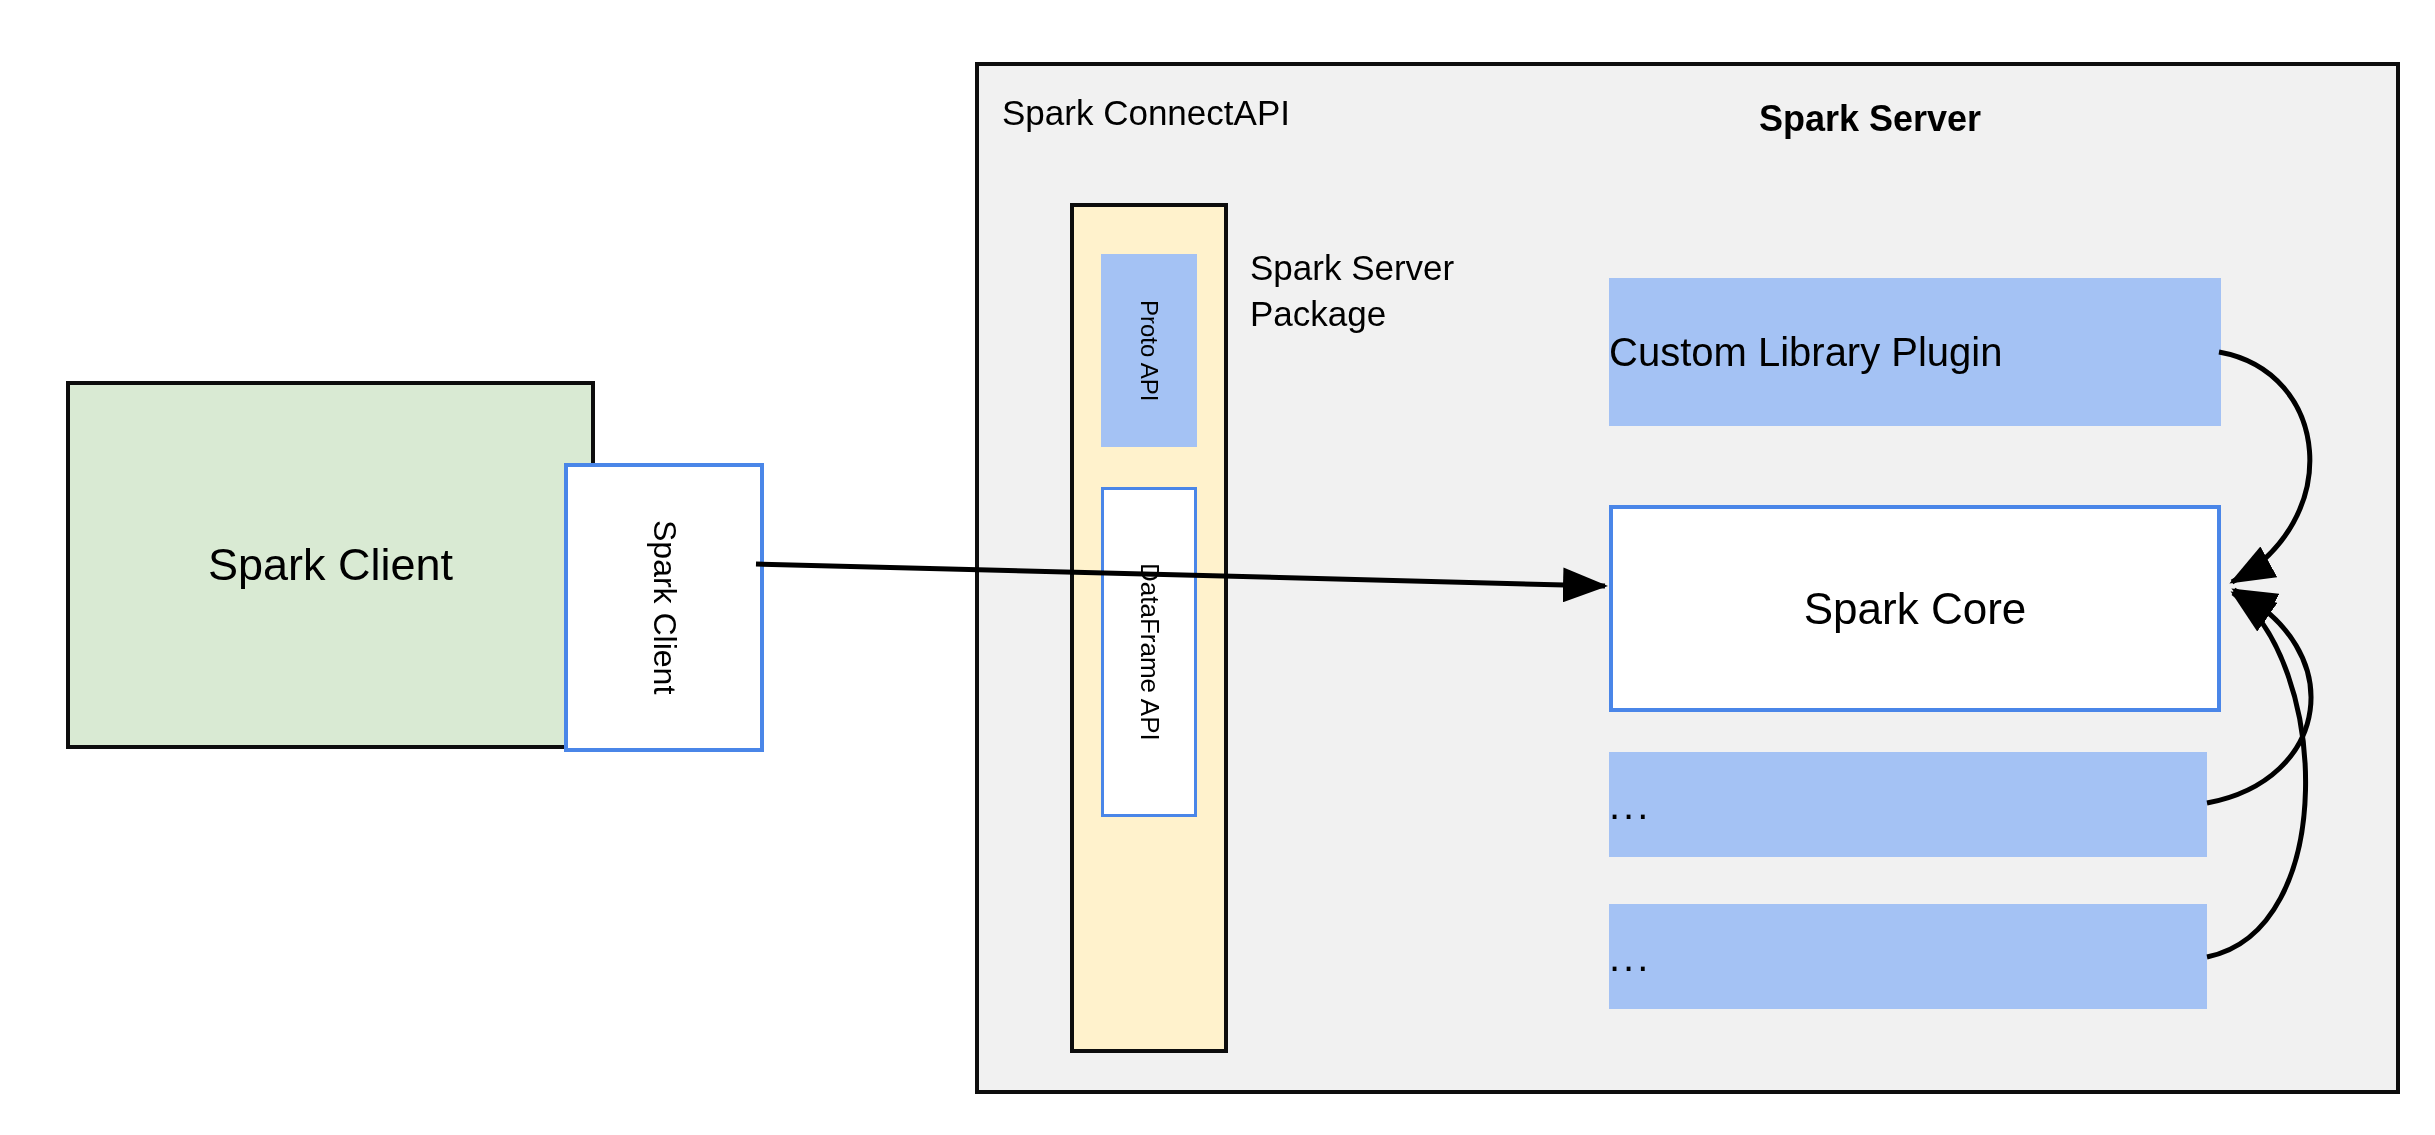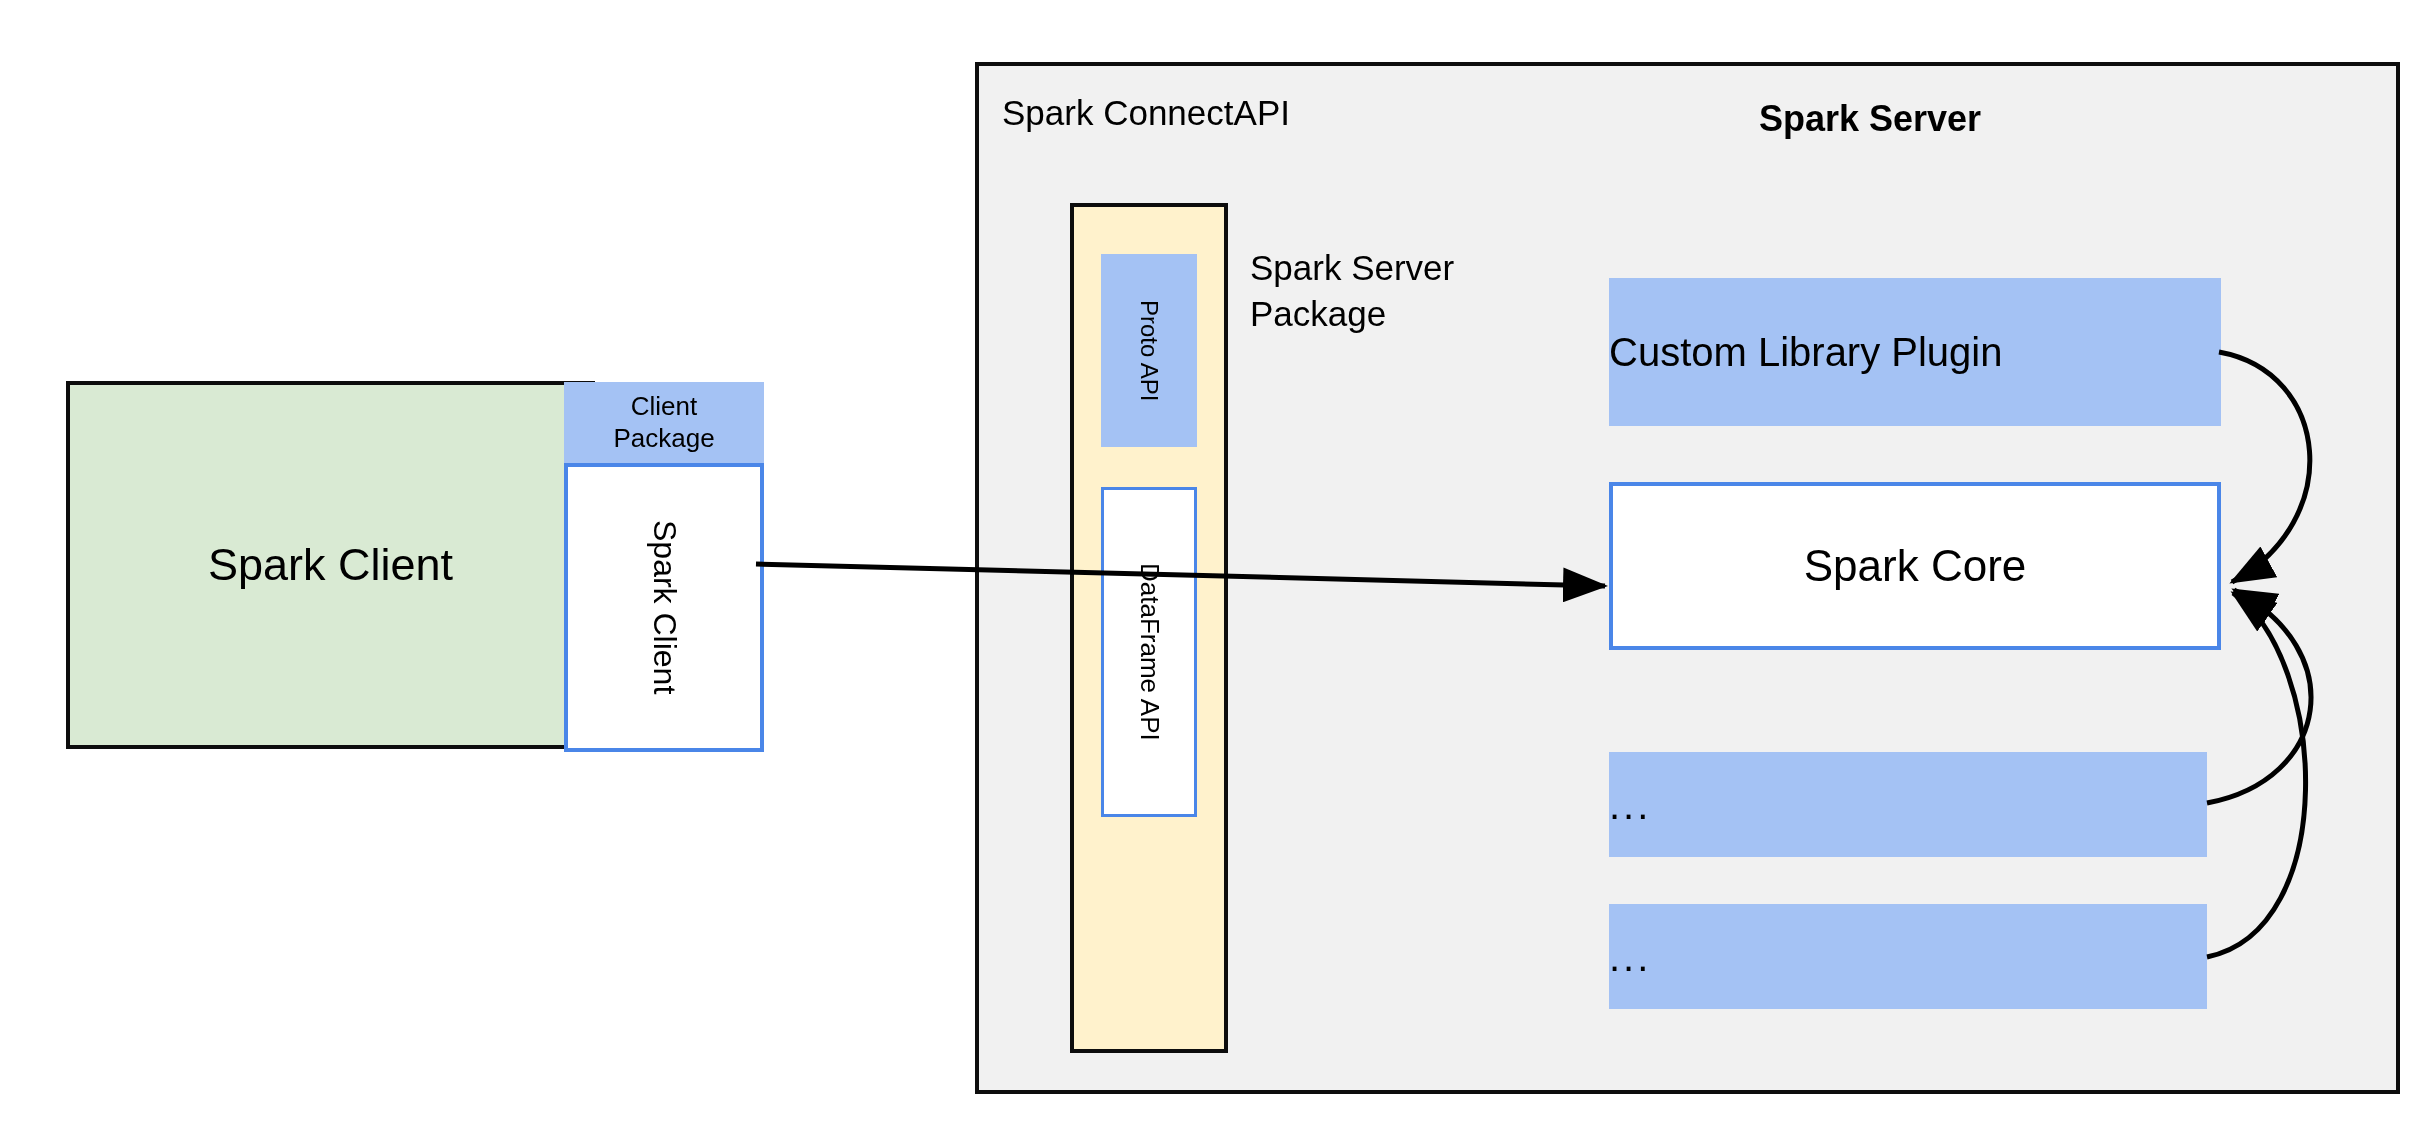--- a/index.html
+++ b/index.html
@@ -95,21 +95,21 @@
 
   
   .comp {
     background: #A4C2F4;
     display: flex; align-items: center; justify-content: flex-start;
     font-size: 40px;
     color: #000;
   }
   .custom-plugin { left: 1609px; top: 278px; width: 612px; height: 148px; }
   .spark-core {
-    left: 1609px; top: 482px; width: 612px; height: 168px;
+    left: 1609px; top: 505px; width: 612px; height: 207px;
     background: #ffffff;
     border: 4px solid #4a86e8;
     display: flex; align-items: center; justify-content: center;
     font-size: 44px;
   }
   .dots-1 { left: 1609px; top: 752px; width: 598px; height: 105px; }
   .dots-2 { left: 1609px; top: 904px; width: 598px; height: 105px; }
   .dots-label { font-size: 40px; letter-spacing: 3px; line-height: 0.5; }
 
   svg.overlay {
@@ -124,26 +124,20 @@
 <div id="canvas">
 
   <div class="box server-panel"></div>
 
   <div class="box client-app">
     <div>
       <div>Spark Client</div>
     </div>
   </div>
 
-  <div class="box client-package">
-    <div>
-      <div>Client</div>
-      <div>Package</div>
-    </div>
-  </div>
 
   <div class="box spark-client">
     <span class="vtext">Spark Client</span>
   </div>
 
   <div class="box connect-api-label">
     <span>Spark Connect</span>
     <span>API</span>
   </div>
 

